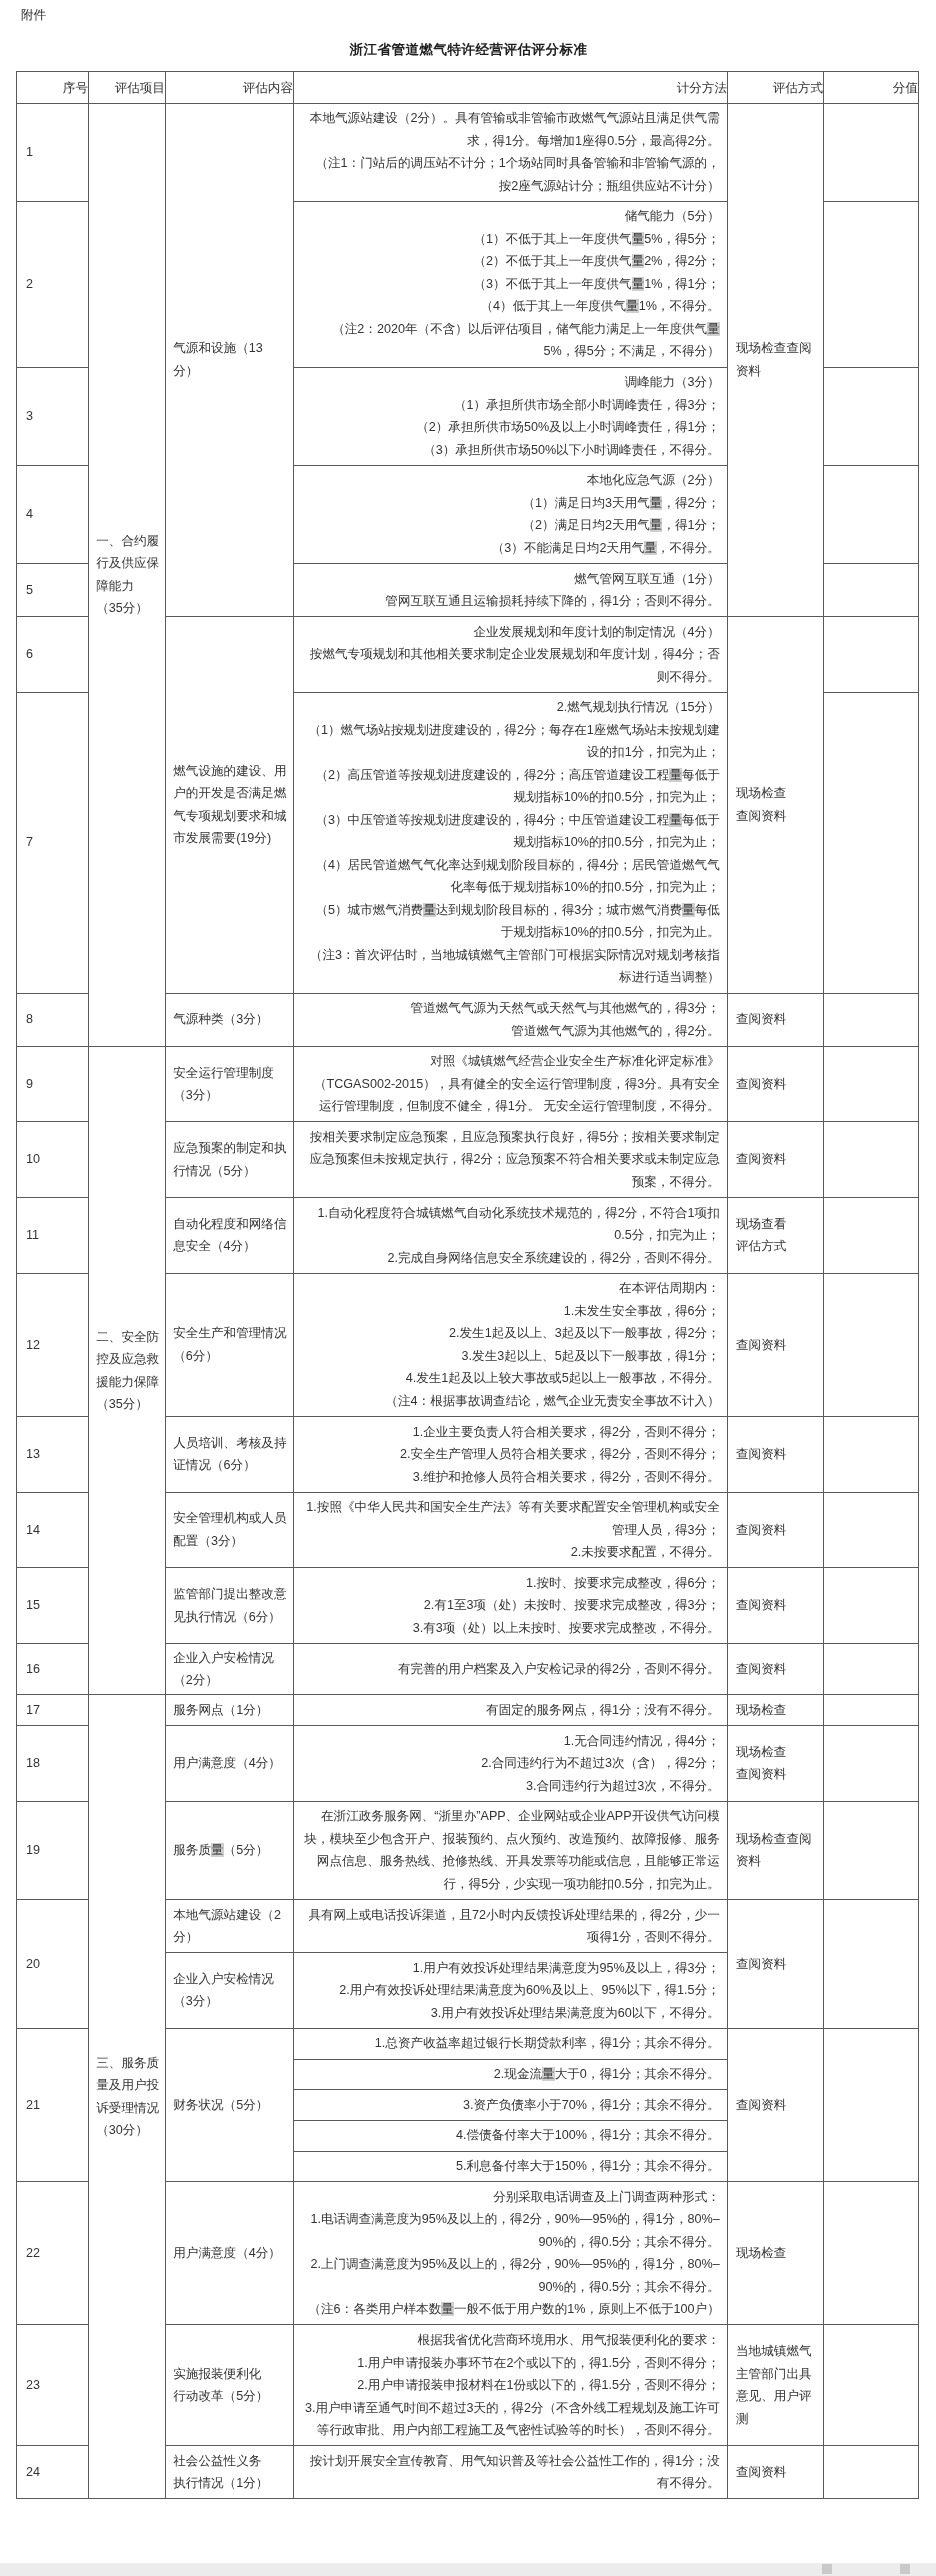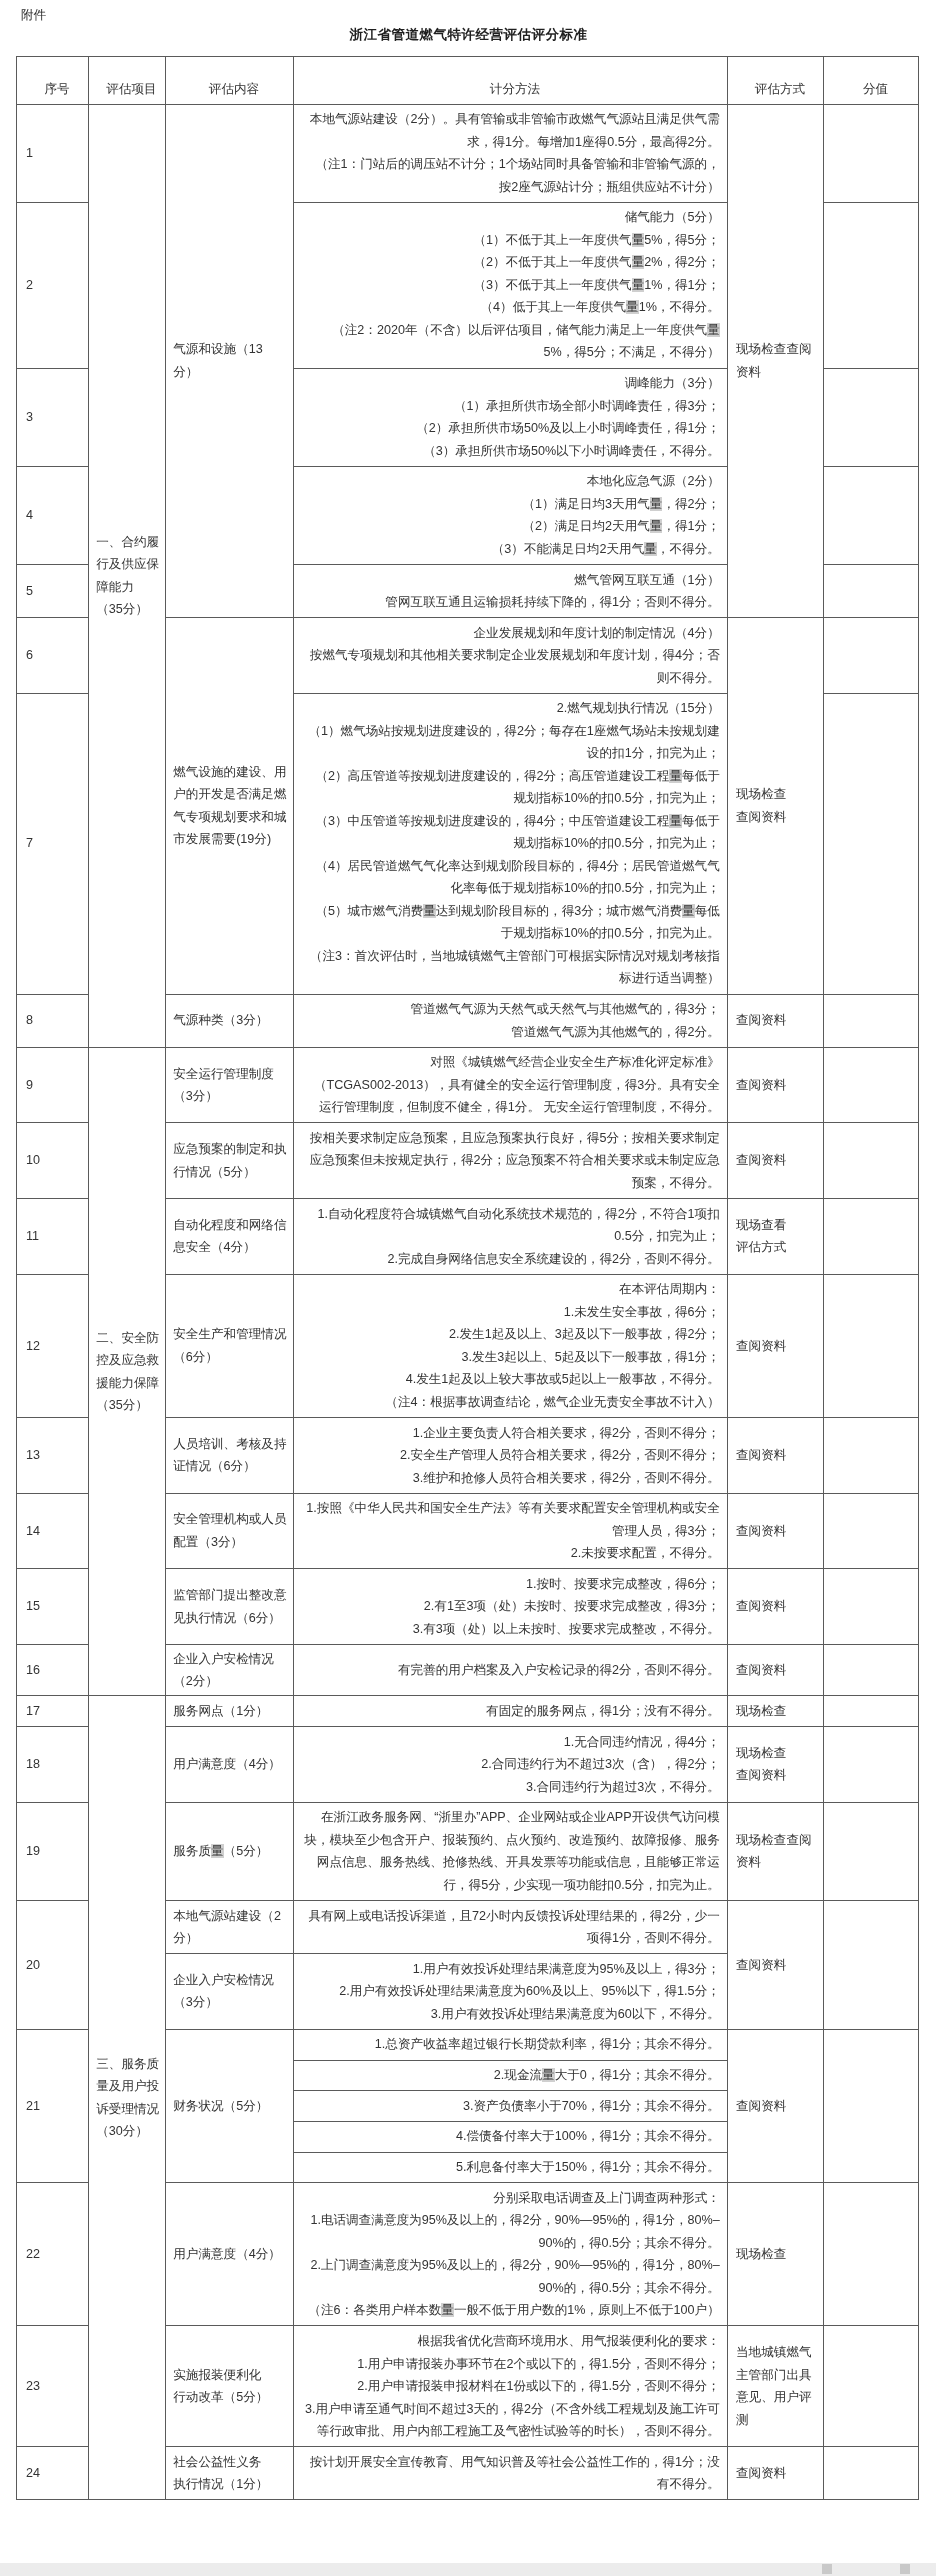--- a/index.html
+++ b/index.html
@@ -2,35 +2,35 @@
 <html lang="zh" style="font-size:14.4px"><head>
 <meta charset="utf-8">
 <style>
   html,body{margin:0;padding:0;background:#ffffff;}
   body{
     width:937px; min-height:2576px; position:relative;
     font-family:"Liberation Sans","DejaVu Sans",sans-serif;
     color:#333333; -webkit-font-smoothing:antialiased;
   }
   .attach{position:absolute;left:21px;top:7.2px;font-size:12.6px;color:#2b2b2b;}
-  .title{width:937px;text-align:center;padding-top:26px;font-size:13.5px;font-weight:bold;color:#1f1f1f;letter-spacing:0.5px;}
+  .title{width:937px;text-align:center;padding-top:41px;font-size:13.5px;font-weight:bold;color:#1f1f1f;letter-spacing:0.5px;}
   table.std{
     border-collapse:collapse; table-layout:fixed;
     margin:11.7px 0 0 16px; width:901px;
     font-size:12.6px; color:#333333;
   }
   table.std td, table.std th{
     border:0.9px solid #5a5a5a;
     vertical-align:middle;
     font-weight:normal;
     line-height:22.5px;
     word-break:break-word;
     overflow:hidden;
   }
-  th.h{height:29px;text-align:center;padding:18px 0 0 9px;font-size:12.6px;color:#333;}
+  th.h{height:29px;text-align:right;padding:2px 0 0 9px;font-size:12.6px;color:#333;}
   td.no{padding:0 0 0 9px;text-align:left;}
   td.cat{padding:2.7px 5.4px 2.7px 7.2px;white-space:pre-line;margin-left:44px;}
   td.cont{padding:2.7px 5.4px 2.7px 7.2px;white-space:pre-line;}
   td.meth{padding:3.6px 7.2px 3.6px 9px;white-space:pre-line;text-align:right;}
   td.methsub{padding:3.6px 7.2px 3.6px 9px;white-space:pre-line;text-align:right;}
   td.mode{padding:2.7px 3.6px 2.7px 8px;white-space:pre-line;}
   td.score{padding:0;}
   .hl{background:#cfcfcf;}
   .bottombar{
     position:absolute;left:0;bottom:0;width:937px;height:12.6px;background:#ececec;
@@ -137,21 +137,21 @@
   </tr>
 
   <tr>
     <td class="no">9</td>
     <td class="cat" rowspan="8">二、安全防
 控及应急救
 援能力保障
 （35分）</td>
     <td class="cont">安全运行管理制度（3分）</td>
     <td class="meth">对照《城镇燃气经营企业安全生产标准化评定标准》
-（TCGAS002-2013），具有健全的安全运行管理制度，得3分。具有安全运行管理制度，但制度不健全，得1分。 无安全运行管理制度，不得分。</td>
+（TCGAS002-2015），具有健全的安全运行管理制度，得3分。具有安全运行管理制度，但制度不健全，得1分。 无安全运行管理制度，不得分。</td>
     <td class="mode">查阅资料</td>
     <td class="score"></td>
   </tr>
   <tr>
     <td class="no">10</td>
     <td class="cont">应急预案的制定和执行情况（5分）</td>
     <td class="meth">按相关要求制定应急预案，且应急预案执行良好，得5分；按相关要求制定应急预案但未按规定执行，得2分；应急预案不符合相关要求或未制定应急预案，不得分。</td>
     <td class="mode">查阅资料</td>
     <td class="score"></td>
   </tr>

